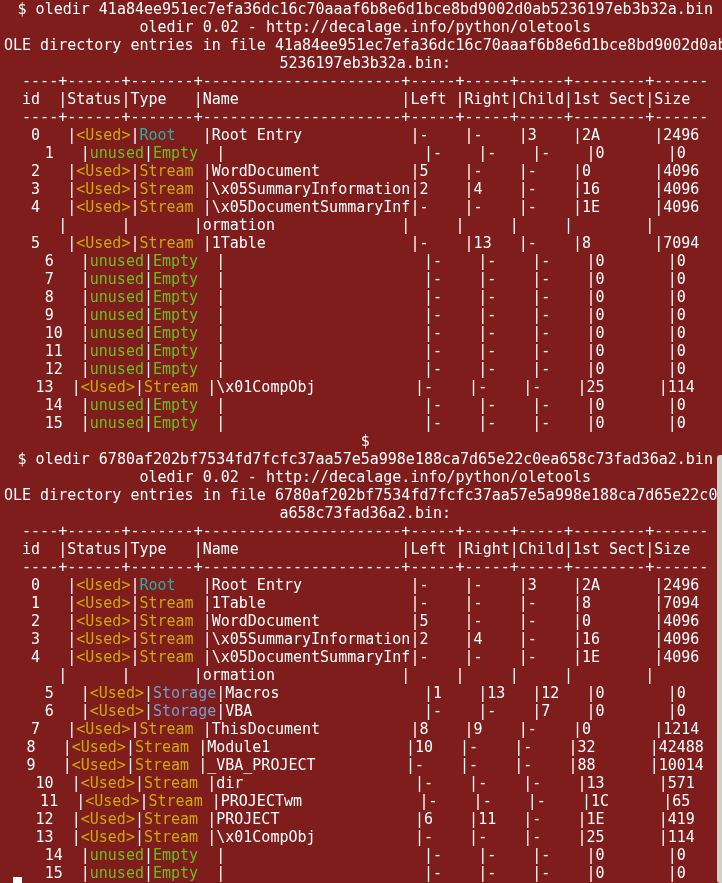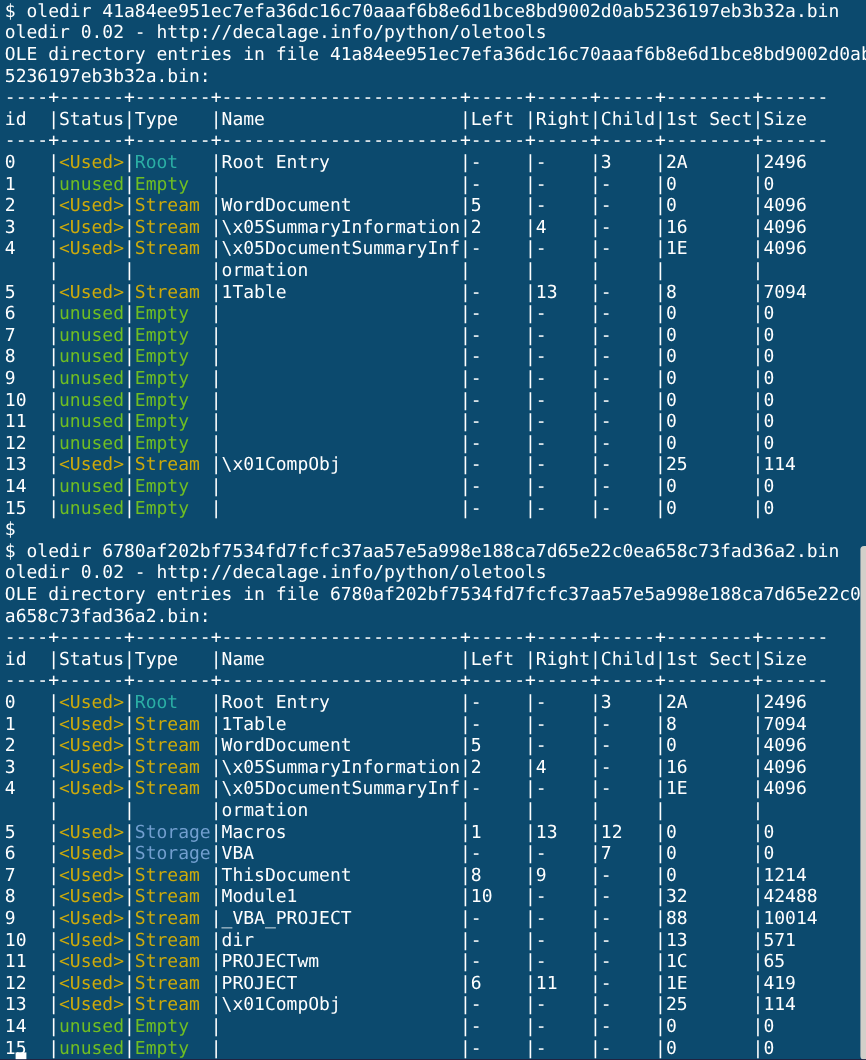--- a/index.html
+++ b/index.html
@@ -40,17 +40,17 @@
     position: absolute;
     left: 13px;
     top: 877px;
     width: 9px;
     height: 6px;
   }
 </style>
 </head>
 <body>
 
-<div class="terminal" style="background: #0c4a6e; color: rgb(255, 255, 255);">
+<div class="terminal" style="background: #7f1d1d; color: rgb(255, 255, 255); text-align: center;">
   <div class="term-output"><div class="line"><span>$ oledir 41a84ee951ec7efa36dc16c70aaaf6b8e6d1bce8bd9002d0ab5236197eb3b32a.bin</span></div><div class="line"><span>oledir 0.02 - http://decalage.info/python/oletools</span></div><div class="line"><span>OLE directory entries in file 41a84ee951ec7efa36dc16c70aaaf6b8e6d1bce8bd9002d0ab</span></div><div class="line"><span>5236197eb3b32a.bin:</span></div><div class="line"><span>----+------+-------+----------------------+-----+-----+-----+--------+------</span></div><div class="line"><span>id  |Status|Type   |Name                  |Left |Right|Child|1st Sect|Size  </span></div><div class="line"><span>----+------+-------+----------------------+-----+-----+-----+--------+------</span></div><div class="line"><span>0   </span><span>|</span><span style="color: rgb(205, 170, 10);">&lt;Used&gt;</span><span>|</span><span style="color: rgb(43, 175, 165);">Root   </span><span>|</span><span>Root Entry            </span><span>|</span><span>-    </span><span>|</span><span>-    </span><span>|</span><span>3    </span><span>|</span><span>2A      </span><span>|</span><span>2496</span></div><div class="line"><span>1   </span><span>|</span><span style="color: rgb(112, 190, 34);">unused</span><span>|</span><span style="color: rgb(112, 190, 34);">Empty  </span><span>|</span><span>                      </span><span>|</span><span>-    </span><span>|</span><span>-    </span><span>|</span><span>-    </span><span>|</span><span>0       </span><span>|</span><span>0</span></div><div class="line"><span>2   </span><span>|</span><span style="color: rgb(205, 170, 10);">&lt;Used&gt;</span><span>|</span><span style="color: rgb(205, 170, 10);">Stream </span><span>|</span><span>WordDocument          </span><span>|</span><span>5    </span><span>|</span><span>-    </span><span>|</span><span>-    </span><span>|</span><span>0       </span><span>|</span><span>4096</span></div><div class="line"><span>3   </span><span>|</span><span style="color: rgb(205, 170, 10);">&lt;Used&gt;</span><span>|</span><span style="color: rgb(205, 170, 10);">Stream </span><span>|</span><span>\x05SummaryInformation</span><span>|</span><span>2    </span><span>|</span><span>4    </span><span>|</span><span>-    </span><span>|</span><span>16      </span><span>|</span><span>4096</span></div><div class="line"><span>4   </span><span>|</span><span style="color: rgb(205, 170, 10);">&lt;Used&gt;</span><span>|</span><span style="color: rgb(205, 170, 10);">Stream </span><span>|</span><span>\x05DocumentSummaryInf</span><span>|</span><span>-    </span><span>|</span><span>-    </span><span>|</span><span>-    </span><span>|</span><span>1E      </span><span>|</span><span>4096</span></div><div class="line"><span>    </span><span>|</span><span>      </span><span>|</span><span>       </span><span>|</span><span>ormation              </span><span>|</span><span>     </span><span>|</span><span>     </span><span>|</span><span>     </span><span>|</span><span>        </span><span>|</span><span>      </span></div><div class="line"><span>5   </span><span>|</span><span style="color: rgb(205, 170, 10);">&lt;Used&gt;</span><span>|</span><span style="color: rgb(205, 170, 10);">Stream </span><span>|</span><span>1Table                </span><span>|</span><span>-    </span><span>|</span><span>13   </span><span>|</span><span>-    </span><span>|</span><span>8       </span><span>|</span><span>7094</span></div><div class="line"><span>6   </span><span>|</span><span style="color: rgb(112, 190, 34);">unused</span><span>|</span><span style="color: rgb(112, 190, 34);">Empty  </span><span>|</span><span>                      </span><span>|</span><span>-    </span><span>|</span><span>-    </span><span>|</span><span>-    </span><span>|</span><span>0       </span><span>|</span><span>0</span></div><div class="line"><span>7   </span><span>|</span><span style="color: rgb(112, 190, 34);">unused</span><span>|</span><span style="color: rgb(112, 190, 34);">Empty  </span><span>|</span><span>                      </span><span>|</span><span>-    </span><span>|</span><span>-    </span><span>|</span><span>-    </span><span>|</span><span>0       </span><span>|</span><span>0</span></div><div class="line"><span>8   </span><span>|</span><span style="color: rgb(112, 190, 34);">unused</span><span>|</span><span style="color: rgb(112, 190, 34);">Empty  </span><span>|</span><span>                      </span><span>|</span><span>-    </span><span>|</span><span>-    </span><span>|</span><span>-    </span><span>|</span><span>0       </span><span>|</span><span>0</span></div><div class="line"><span>9   </span><span>|</span><span style="color: rgb(112, 190, 34);">unused</span><span>|</span><span style="color: rgb(112, 190, 34);">Empty  </span><span>|</span><span>                      </span><span>|</span><span>-    </span><span>|</span><span>-    </span><span>|</span><span>-    </span><span>|</span><span>0       </span><span>|</span><span>0</span></div><div class="line"><span>10  </span><span>|</span><span style="color: rgb(112, 190, 34);">unused</span><span>|</span><span style="color: rgb(112, 190, 34);">Empty  </span><span>|</span><span>                      </span><span>|</span><span>-    </span><span>|</span><span>-    </span><span>|</span><span>-    </span><span>|</span><span>0       </span><span>|</span><span>0</span></div><div class="line"><span>11  </span><span>|</span><span style="color: rgb(112, 190, 34);">unused</span><span>|</span><span style="color: rgb(112, 190, 34);">Empty  </span><span>|</span><span>                      </span><span>|</span><span>-    </span><span>|</span><span>-    </span><span>|</span><span>-    </span><span>|</span><span>0       </span><span>|</span><span>0</span></div><div class="line"><span>12  </span><span>|</span><span style="color: rgb(112, 190, 34);">unused</span><span>|</span><span style="color: rgb(112, 190, 34);">Empty  </span><span>|</span><span>                      </span><span>|</span><span>-    </span><span>|</span><span>-    </span><span>|</span><span>-    </span><span>|</span><span>0       </span><span>|</span><span>0</span></div><div class="line"><span>13  </span><span>|</span><span style="color: rgb(205, 170, 10);">&lt;Used&gt;</span><span>|</span><span style="color: rgb(205, 170, 10);">Stream </span><span>|</span><span>\x01CompObj           </span><span>|</span><span>-    </span><span>|</span><span>-    </span><span>|</span><span>-    </span><span>|</span><span>25      </span><span>|</span><span>114</span></div><div class="line"><span>14  </span><span>|</span><span style="color: rgb(112, 190, 34);">unused</span><span>|</span><span style="color: rgb(112, 190, 34);">Empty  </span><span>|</span><span>                      </span><span>|</span><span>-    </span><span>|</span><span>-    </span><span>|</span><span>-    </span><span>|</span><span>0       </span><span>|</span><span>0</span></div><div class="line"><span>15  </span><span>|</span><span style="color: rgb(112, 190, 34);">unused</span><span>|</span><span style="color: rgb(112, 190, 34);">Empty  </span><span>|</span><span>                      </span><span>|</span><span>-    </span><span>|</span><span>-    </span><span>|</span><span>-    </span><span>|</span><span>0       </span><span>|</span><span>0</span></div><div class="line"><span>$</span></div><div class="line"><span>$ oledir 6780af202bf7534fd7fcfc37aa57e5a998e188ca7d65e22c0ea658c73fad36a2.bin</span></div><div class="line"><span>oledir 0.02 - http://decalage.info/python/oletools</span></div><div class="line"><span>OLE directory entries in file 6780af202bf7534fd7fcfc37aa57e5a998e188ca7d65e22c0e</span></div><div class="line"><span>a658c73fad36a2.bin:</span></div><div class="line"><span>----+------+-------+----------------------+-----+-----+-----+--------+------</span></div><div class="line"><span>id  |Status|Type   |Name                  |Left |Right|Child|1st Sect|Size  </span></div><div class="line"><span>----+------+-------+----------------------+-----+-----+-----+--------+------</span></div><div class="line"><span>0   </span><span>|</span><span style="color: rgb(205, 170, 10);">&lt;Used&gt;</span><span>|</span><span style="color: rgb(43, 175, 165);">Root   </span><span>|</span><span>Root Entry            </span><span>|</span><span>-    </span><span>|</span><span>-    </span><span>|</span><span>3    </span><span>|</span><span>2A      </span><span>|</span><span>2496</span></div><div class="line"><span>1   </span><span>|</span><span style="color: rgb(205, 170, 10);">&lt;Used&gt;</span><span>|</span><span style="color: rgb(205, 170, 10);">Stream </span><span>|</span><span>1Table                </span><span>|</span><span>-    </span><span>|</span><span>-    </span><span>|</span><span>-    </span><span>|</span><span>8       </span><span>|</span><span>7094</span></div><div class="line"><span>2   </span><span>|</span><span style="color: rgb(205, 170, 10);">&lt;Used&gt;</span><span>|</span><span style="color: rgb(205, 170, 10);">Stream </span><span>|</span><span>WordDocument          </span><span>|</span><span>5    </span><span>|</span><span>-    </span><span>|</span><span>-    </span><span>|</span><span>0       </span><span>|</span><span>4096</span></div><div class="line"><span>3   </span><span>|</span><span style="color: rgb(205, 170, 10);">&lt;Used&gt;</span><span>|</span><span style="color: rgb(205, 170, 10);">Stream </span><span>|</span><span>\x05SummaryInformation</span><span>|</span><span>2    </span><span>|</span><span>4    </span><span>|</span><span>-    </span><span>|</span><span>16      </span><span>|</span><span>4096</span></div><div class="line"><span>4   </span><span>|</span><span style="color: rgb(205, 170, 10);">&lt;Used&gt;</span><span>|</span><span style="color: rgb(205, 170, 10);">Stream </span><span>|</span><span>\x05DocumentSummaryInf</span><span>|</span><span>-    </span><span>|</span><span>-    </span><span>|</span><span>-    </span><span>|</span><span>1E      </span><span>|</span><span>4096</span></div><div class="line"><span>    </span><span>|</span><span>      </span><span>|</span><span>       </span><span>|</span><span>ormation              </span><span>|</span><span>     </span><span>|</span><span>     </span><span>|</span><span>     </span><span>|</span><span>        </span><span>|</span><span>      </span></div><div class="line"><span>5   </span><span>|</span><span style="color: rgb(205, 170, 10);">&lt;Used&gt;</span><span>|</span><span style="color: rgb(114, 159, 207);">Storage</span><span>|</span><span>Macros                </span><span>|</span><span>1    </span><span>|</span><span>13   </span><span>|</span><span>12   </span><span>|</span><span>0       </span><span>|</span><span>0</span></div><div class="line"><span>6   </span><span>|</span><span style="color: rgb(205, 170, 10);">&lt;Used&gt;</span><span>|</span><span style="color: rgb(114, 159, 207);">Storage</span><span>|</span><span>VBA                   </span><span>|</span><span>-    </span><span>|</span><span>-    </span><span>|</span><span>7    </span><span>|</span><span>0       </span><span>|</span><span>0</span></div><div class="line"><span>7   </span><span>|</span><span style="color: rgb(205, 170, 10);">&lt;Used&gt;</span><span>|</span><span style="color: rgb(205, 170, 10);">Stream </span><span>|</span><span>ThisDocument          </span><span>|</span><span>8    </span><span>|</span><span>9    </span><span>|</span><span>-    </span><span>|</span><span>0       </span><span>|</span><span>1214</span></div><div class="line"><span>8   </span><span>|</span><span style="color: rgb(205, 170, 10);">&lt;Used&gt;</span><span>|</span><span style="color: rgb(205, 170, 10);">Stream </span><span>|</span><span>Module1               </span><span>|</span><span>10   </span><span>|</span><span>-    </span><span>|</span><span>-    </span><span>|</span><span>32      </span><span>|</span><span>42488</span></div><div class="line"><span>9   </span><span>|</span><span style="color: rgb(205, 170, 10);">&lt;Used&gt;</span><span>|</span><span style="color: rgb(205, 170, 10);">Stream </span><span>|</span><span>_VBA_PROJECT          </span><span>|</span><span>-    </span><span>|</span><span>-    </span><span>|</span><span>-    </span><span>|</span><span>88      </span><span>|</span><span>10014</span></div><div class="line"><span>10  </span><span>|</span><span style="color: rgb(205, 170, 10);">&lt;Used&gt;</span><span>|</span><span style="color: rgb(205, 170, 10);">Stream </span><span>|</span><span>dir                   </span><span>|</span><span>-    </span><span>|</span><span>-    </span><span>|</span><span>-    </span><span>|</span><span>13      </span><span>|</span><span>571</span></div><div class="line"><span>11  </span><span>|</span><span style="color: rgb(205, 170, 10);">&lt;Used&gt;</span><span>|</span><span style="color: rgb(205, 170, 10);">Stream </span><span>|</span><span>PROJECTwm             </span><span>|</span><span>-    </span><span>|</span><span>-    </span><span>|</span><span>-    </span><span>|</span><span>1C      </span><span>|</span><span>65</span></div><div class="line"><span>12  </span><span>|</span><span style="color: rgb(205, 170, 10);">&lt;Used&gt;</span><span>|</span><span style="color: rgb(205, 170, 10);">Stream </span><span>|</span><span>PROJECT               </span><span>|</span><span>6    </span><span>|</span><span>11   </span><span>|</span><span>-    </span><span>|</span><span>1E      </span><span>|</span><span>419</span></div><div class="line"><span>13  </span><span>|</span><span style="color: rgb(205, 170, 10);">&lt;Used&gt;</span><span>|</span><span style="color: rgb(205, 170, 10);">Stream </span><span>|</span><span>\x01CompObj           </span><span>|</span><span>-    </span><span>|</span><span>-    </span><span>|</span><span>-    </span><span>|</span><span>25      </span><span>|</span><span>114</span></div><div class="line"><span>14  </span><span>|</span><span style="color: rgb(112, 190, 34);">unused</span><span>|</span><span style="color: rgb(112, 190, 34);">Empty  </span><span>|</span><span>                      </span><span>|</span><span>-    </span><span>|</span><span>-    </span><span>|</span><span>-    </span><span>|</span><span>0       </span><span>|</span><span>0</span></div><div class="line"><span>15  </span><span>|</span><span style="color: rgb(112, 190, 34);">unused</span><span>|</span><span style="color: rgb(112, 190, 34);">Empty  </span><span>|</span><span>                      </span><span>|</span><span>-    </span><span>|</span><span>-    </span><span>|</span><span>-    </span><span>|</span><span>0       </span><span>|</span><span>0</span></div></div>
   <div class="scrollbar-thumb" style="background: rgb(211, 207, 201);"></div>
   <div class="cursor-block" style="background: rgb(255, 255, 255);"></div>
 </div>
 
 </body></html>

